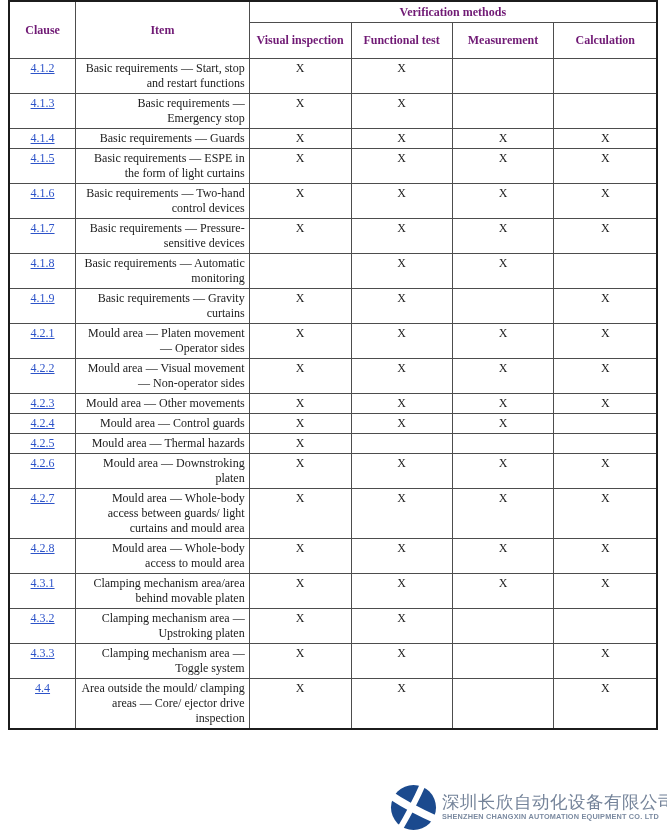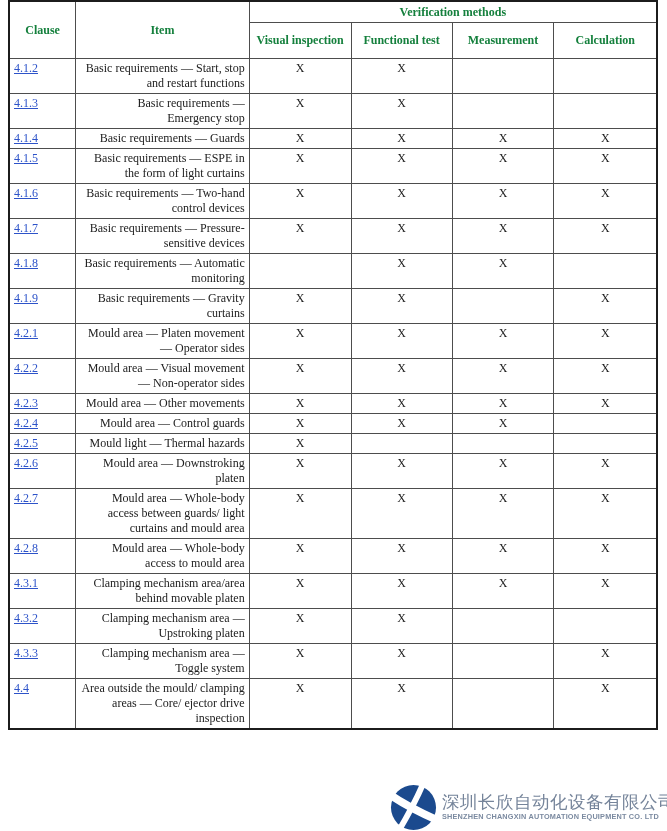--- a/index.html
+++ b/index.html
@@ -17,25 +17,25 @@
     border:2px solid #1c1c1c;
   }
   .vtable th,.vtable td{
     border:1px solid #4d4d4d;
     padding:2px 4px;
     font-size:12px;line-height:15px;
     vertical-align:top;
     overflow:hidden;
   }
   .vtable th{
-    font-weight:bold;text-align:center;vertical-align:middle;color:#15803d;
+    font-weight:bold;text-align:center;vertical-align:middle;color:#701a75;
   }
   .vtable th.group{height:16px;}
   .vtable th.method{height:31px;}
-  .vtable td.clause{text-align:left;}
+  .vtable td.clause{text-align:center;}
   .vtable td.clause a{
     color:#2d53c9;text-decoration:underline;cursor:pointer;
   }
   .vtable td.item{text-align:right;}
   .vtable td.mark{text-align:center;}
   .watermark{
     position:absolute;left:390px;top:781px;width:277px;height:50px;
     background:#ffffff;display:flex;align-items:center;gap:5px;
   }
   .wm-logo{flex:0 0 auto;margin-top:2px;}
@@ -171,21 +171,21 @@
         <tr>
           <td class="clause"><a href="#">4.2.4</a></td>
           <td class="item">Mould area — Control guards</td>
           <td class="mark">X</td>
           <td class="mark">X</td>
           <td class="mark">X</td>
           <td class="mark"></td>
         </tr>
         <tr>
           <td class="clause"><a href="#">4.2.5</a></td>
-          <td class="item">Mould light — Thermal hazards</td>
+          <td class="item">Mould area — Thermal hazards</td>
           <td class="mark">X</td>
           <td class="mark"></td>
           <td class="mark"></td>
           <td class="mark"></td>
         </tr>
         <tr>
           <td class="clause"><a href="#">4.2.6</a></td>
           <td class="item">Mould area — Downstroking platen</td>
           <td class="mark">X</td>
           <td class="mark">X</td>

